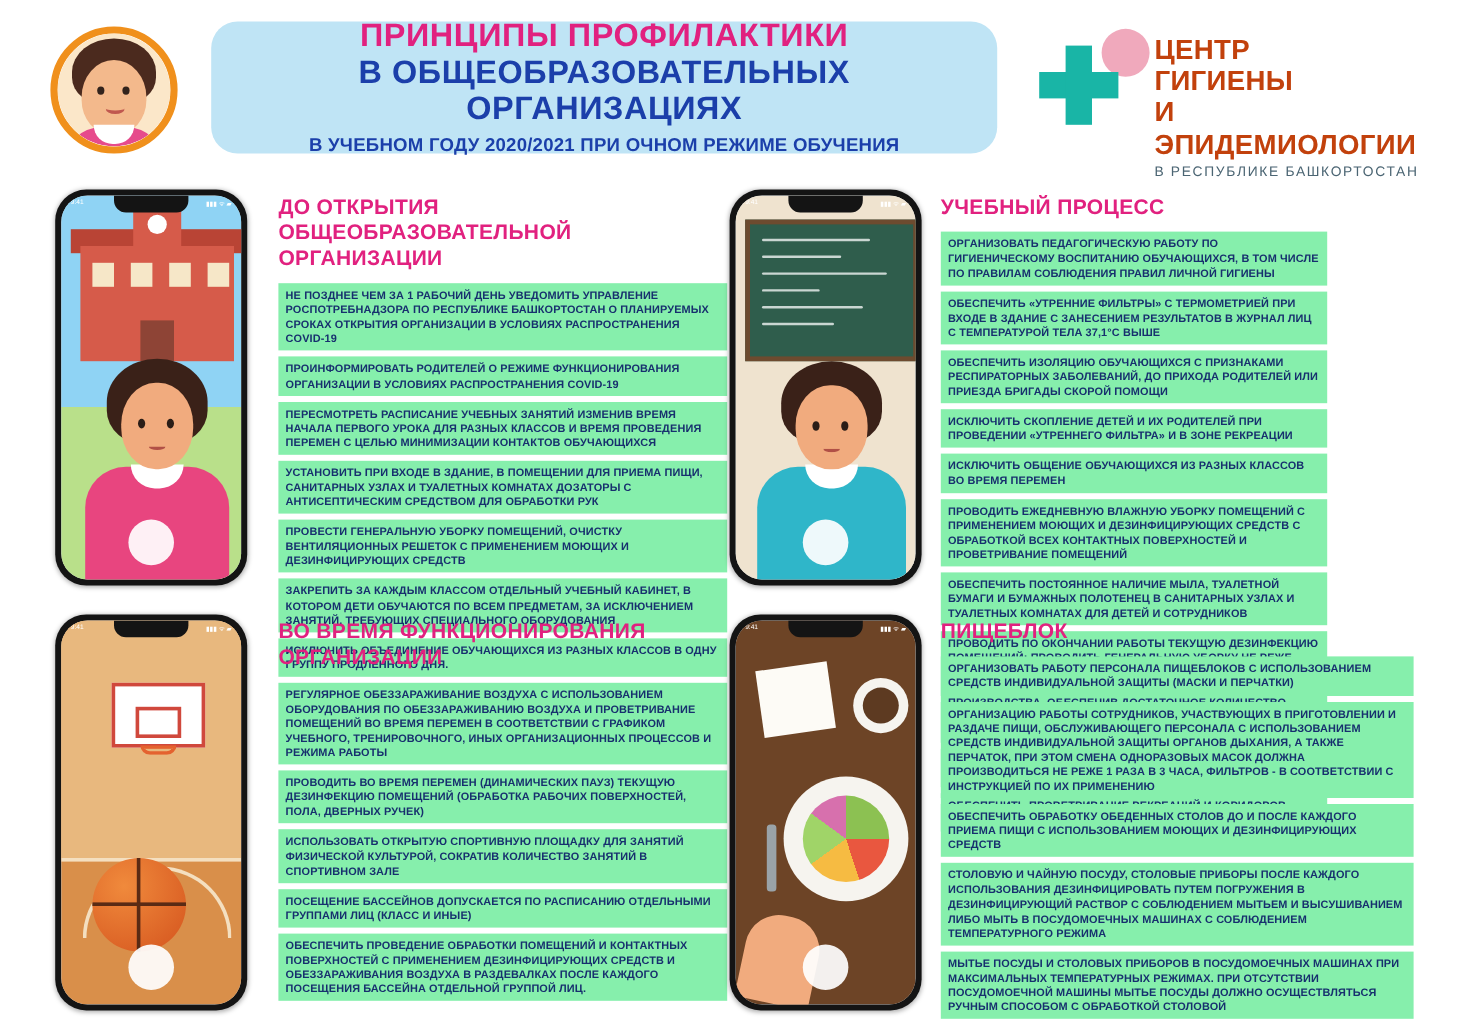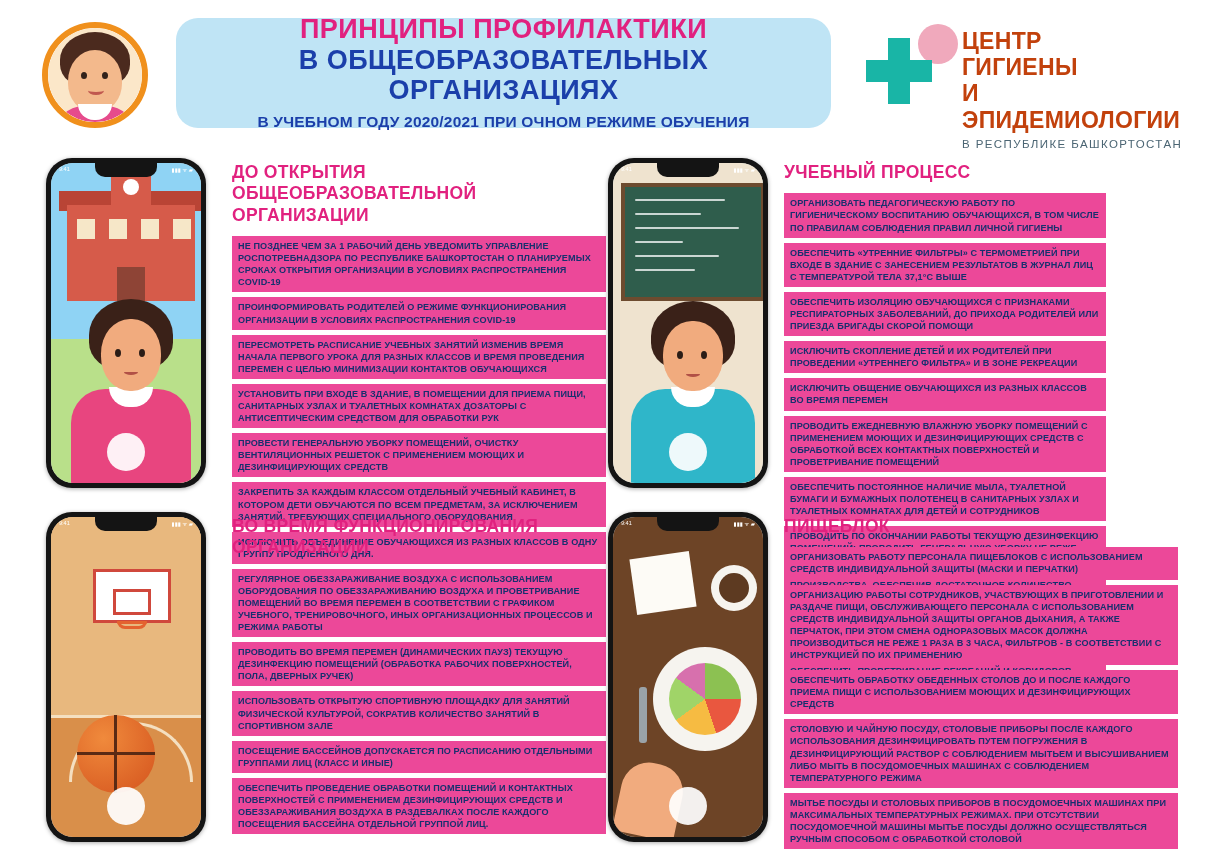--- a/index.html
+++ b/index.html
@@ -177,21 +177,21 @@
   .sc4 .napkin { position:absolute; left:20px; top:38px; width:60px; height:56px; background:#fdfbf6; transform:rotate(-8deg); }
   .sc4 .fork { position:absolute; left:26px; top:170px; width:8px; height:56px; background:#9aa3a8; border-radius:3px; }
   .sc4 .arm { position:absolute; left:6px; bottom:0; width:62px; height:74px; background:#f1ab7e; border-radius:28px 28px 0 0; transform:rotate(12deg);}
 
   .col-title {
     font-weight:bold; font-size:17.5px; line-height:1.22; letter-spacing:.3px;
   }
   .col-title.pink { color:#e1217f; }
   .text-block { margin-top:10px; }
   .para {
-    background:#ec4899;
+    background:#86efac;
     color:#17306e;
     font-size:9.1px;
     font-weight:bold;
     line-height:1.33;
     padding:4px 6px 4px 6px;
     margin-bottom:5px;
     letter-spacing:.1px;
   }
 </style>
 </head>

